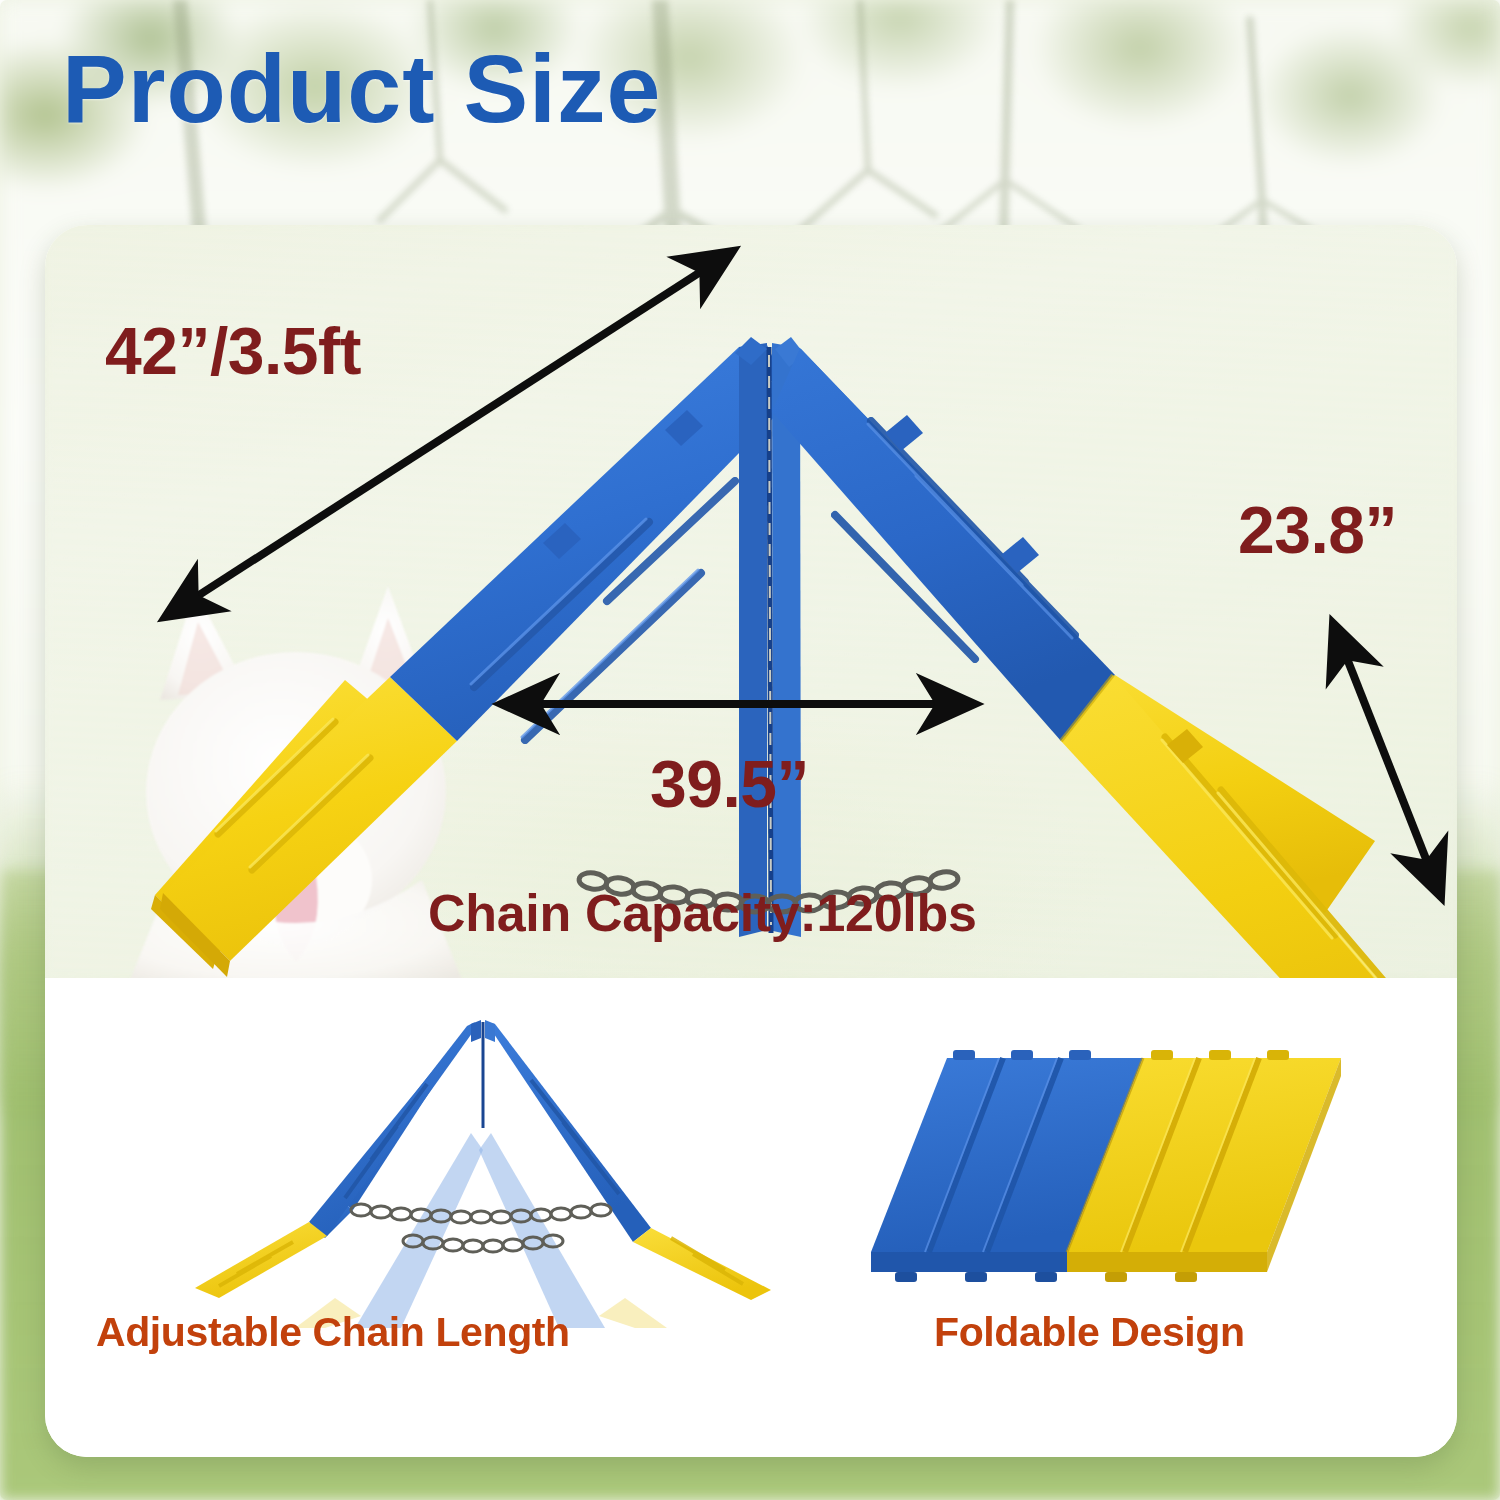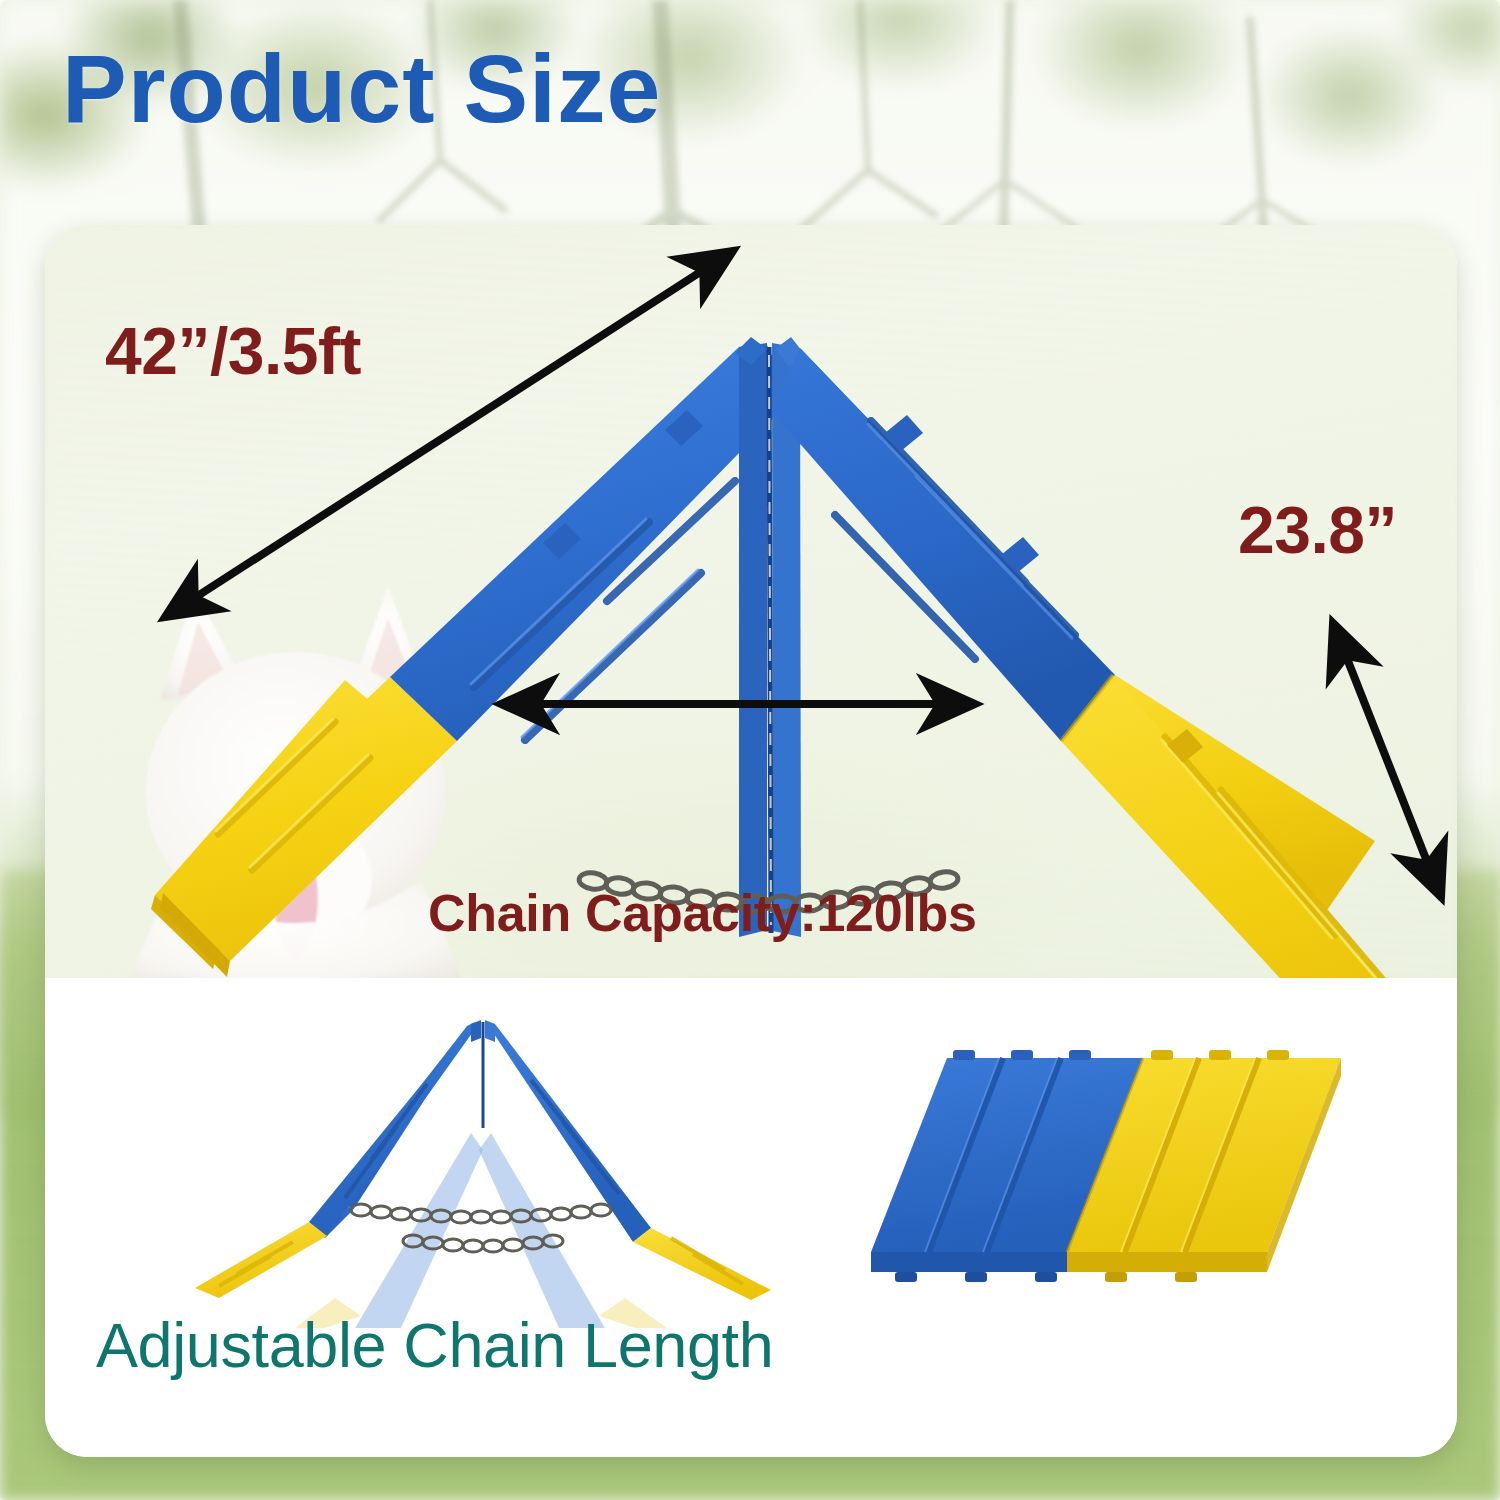--- a/index.html
+++ b/index.html
@@ -93,22 +93,22 @@
     font-family: "Liberation Sans", sans-serif; white-space: nowrap;
     letter-spacing: -0.5px;
   }
   #lbl-42   { left: 105px; top: 313px; font-size: 66px; }
   #lbl-238  { left: 1238px; top: 492px; font-size: 66px; }
   #lbl-395  { left: 650px; top: 746px; font-size: 66px; }
   #lbl-weight { left: 428px; top: 883px; font-size: 52px; letter-spacing: -0.3px; }
 
   
   .caption {
-    position: absolute; color: #0f766e; font-weight: 400;
-    font-size: 63px; white-space: nowrap; letter-spacing: -0.4px;
+    position: absolute; color: #c2410c; font-weight: 700;
+    font-size: 41px; white-space: nowrap; letter-spacing: -0.4px;
   }
   #cap-chain { left: 96px;  top: 1309px; }
   #cap-fold  { left: 934px; top: 1309px; }
 </style>
 </head>
 <body>
 
 <div id="page">
 
   <div class="bg-layer">
@@ -481,17 +481,19 @@
           <rect x="250" y="256" width="22" height="10" rx="3"></rect>
           <rect x="320" y="256" width="22" height="10" rx="3"></rect>
         </g>
       </svg>
 
     </div>
   </div>
 
   <div class="dim" id="lbl-42">42”/3.5ft</div>
   <div class="dim" id="lbl-238">23.8”</div>
+  <div class="dim" id="lbl-395">39.5”</div>
   <div class="dim" id="lbl-weight">Chain Capacity:120lbs</div>
 
   <div class="caption" id="cap-chain">Adjustable Chain Length</div>
+  <div class="caption" id="cap-fold">Foldable Design</div>
 
 </div>
 
 </body></html>

